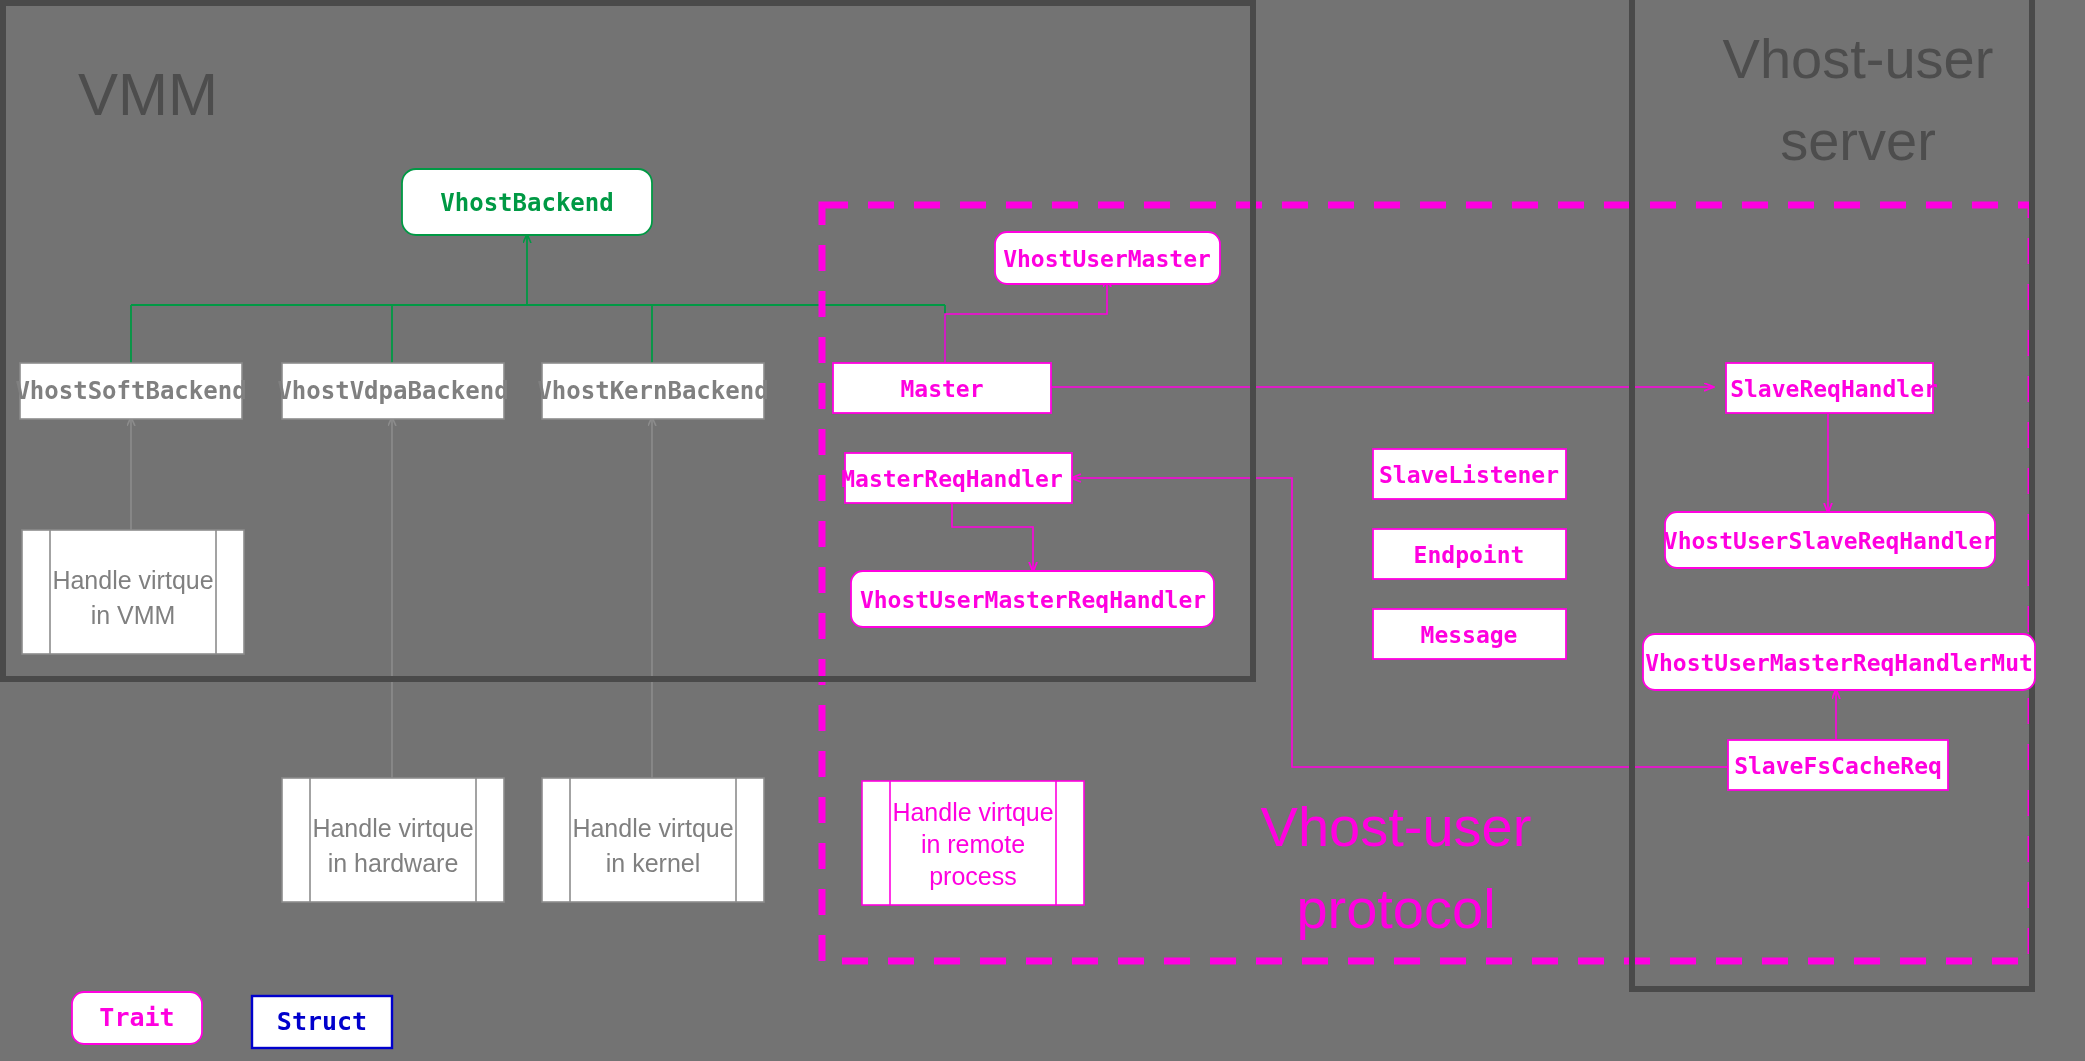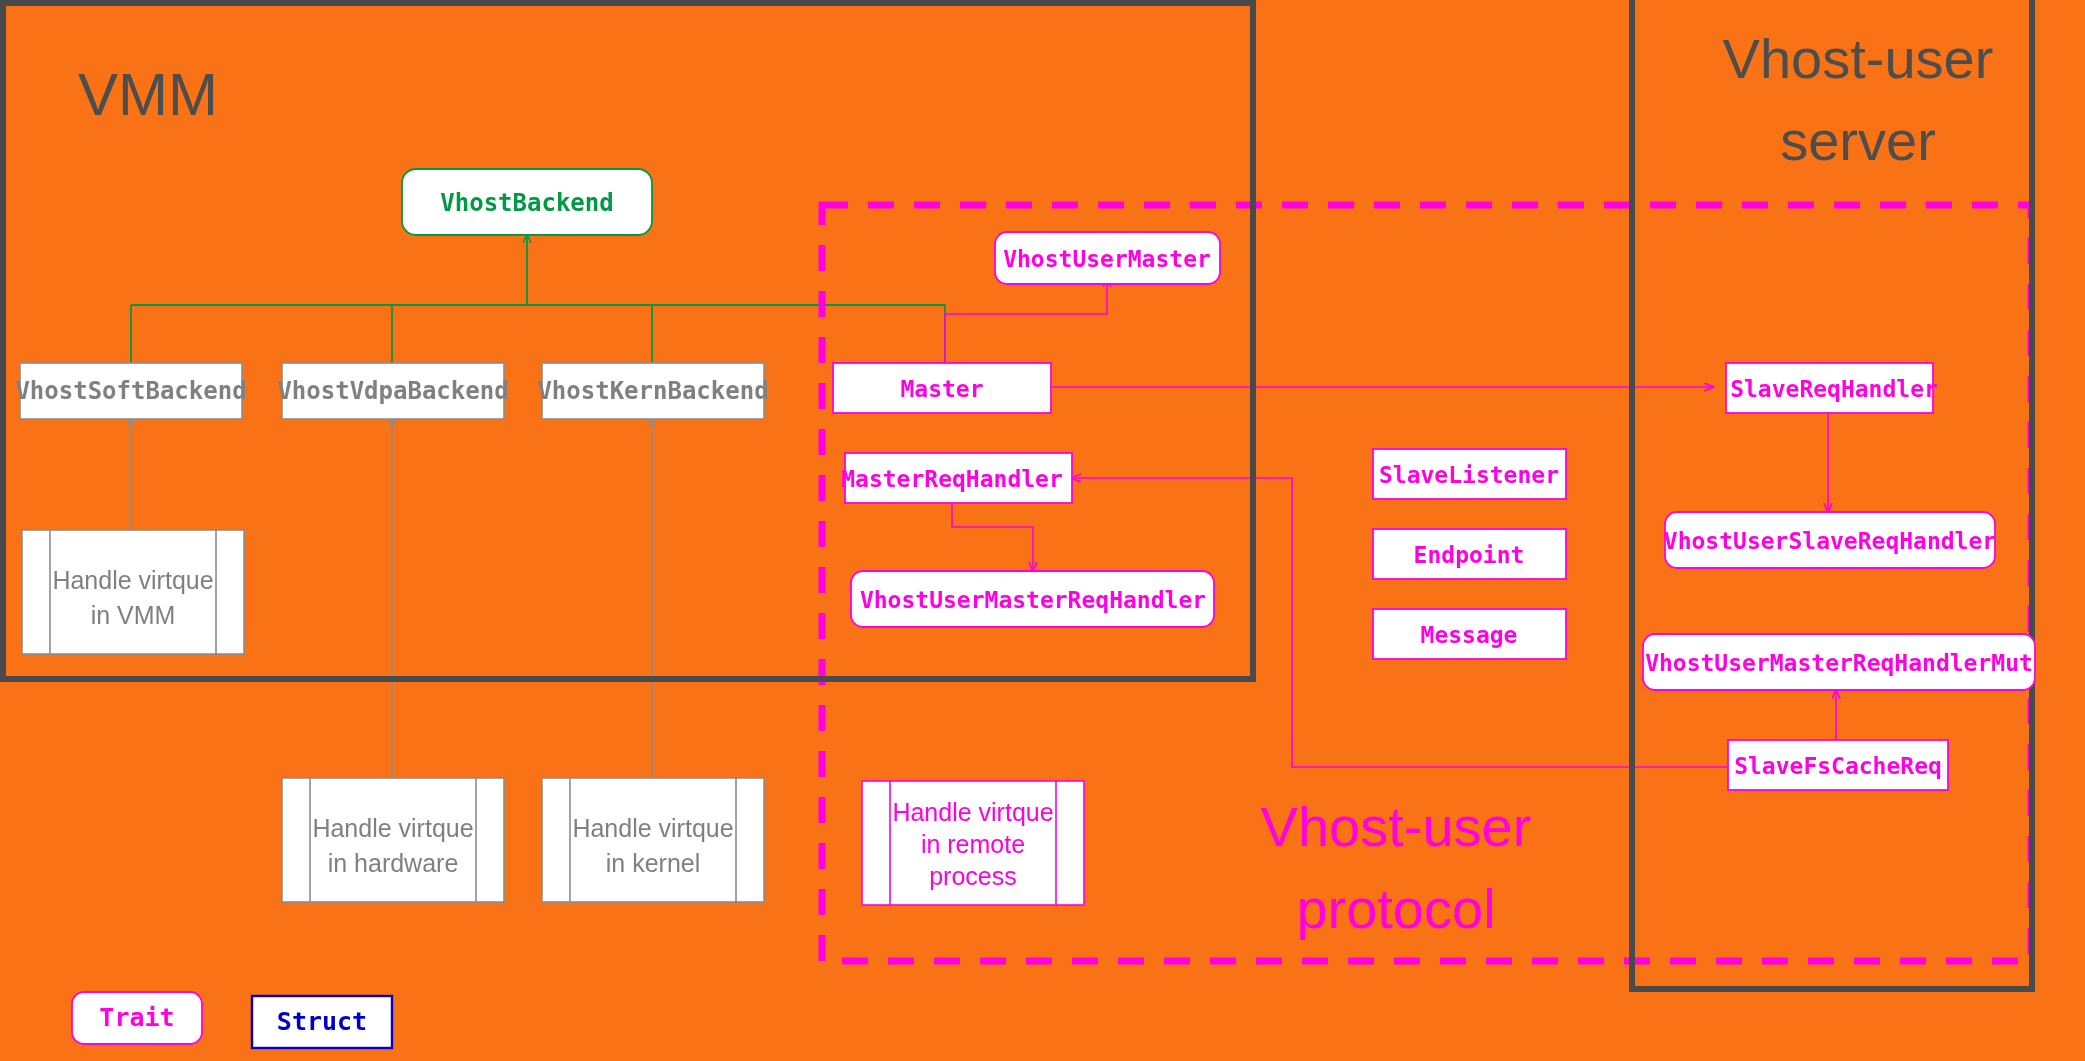--- a/index.html
+++ b/index.html
@@ -4,21 +4,21 @@
 <style>
   html, body {
     margin: 0;
     padding: 0;
     background: #ffffff;
   }
   #canvas {
     position: relative;
     width: 2085px;
     height: 1061px;
-    background: #f97316;
+    background: #737373;
     font-family: "Liberation Sans", sans-serif;
     overflow: hidden;
   }
   svg.layer {
     position: absolute;
     left: 0;
     top: 0;
     width: 2085px;
     height: 1061px;
   }

